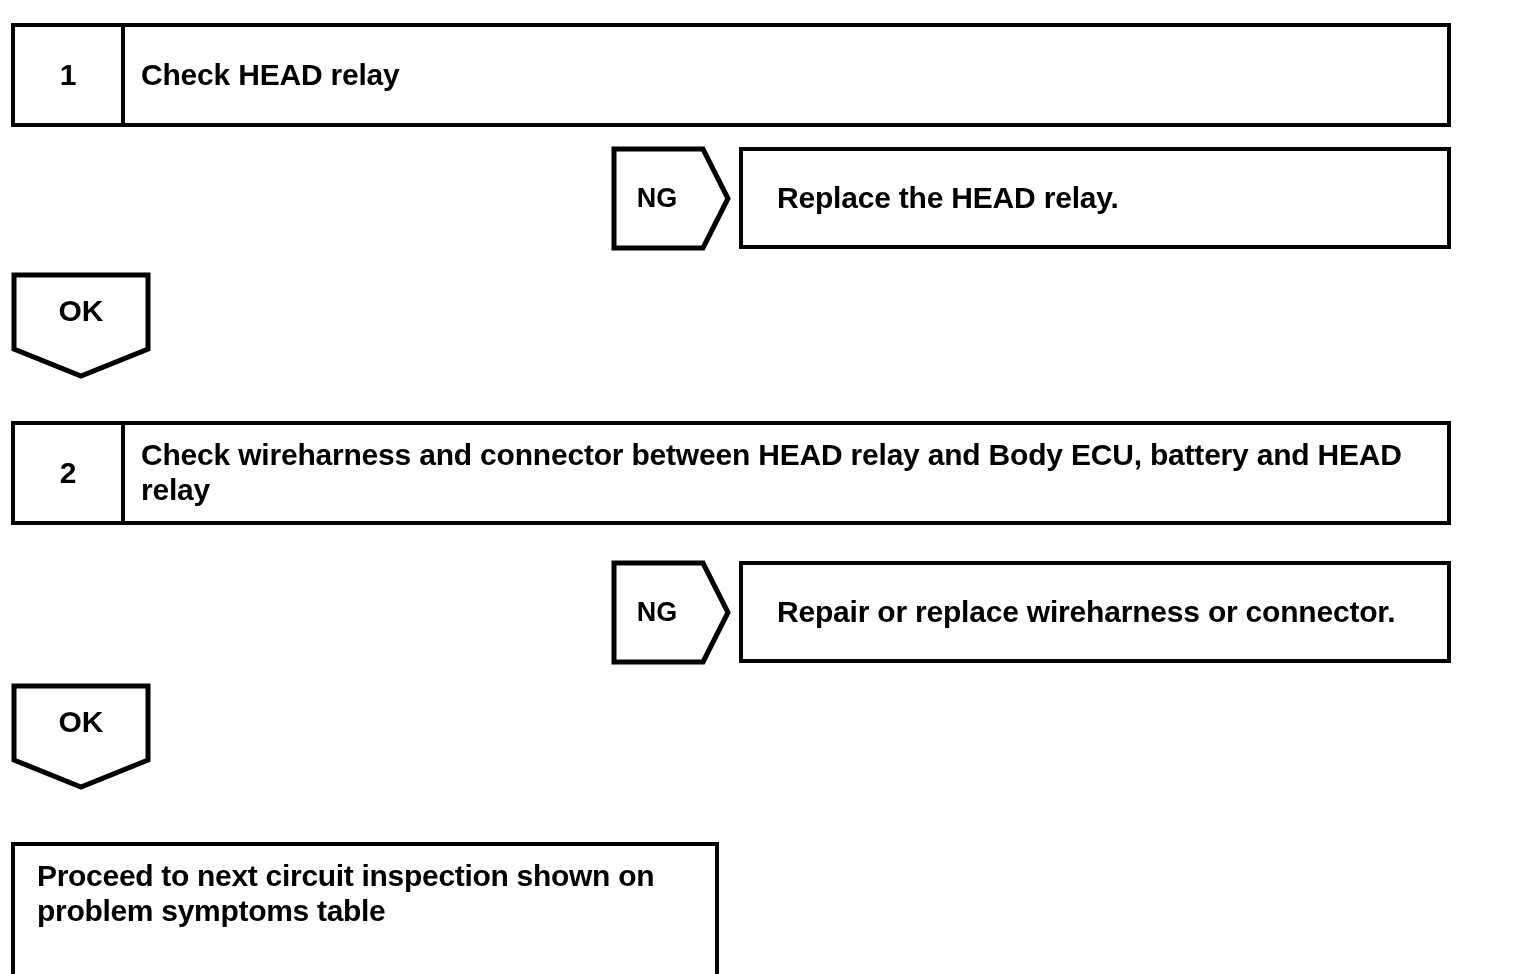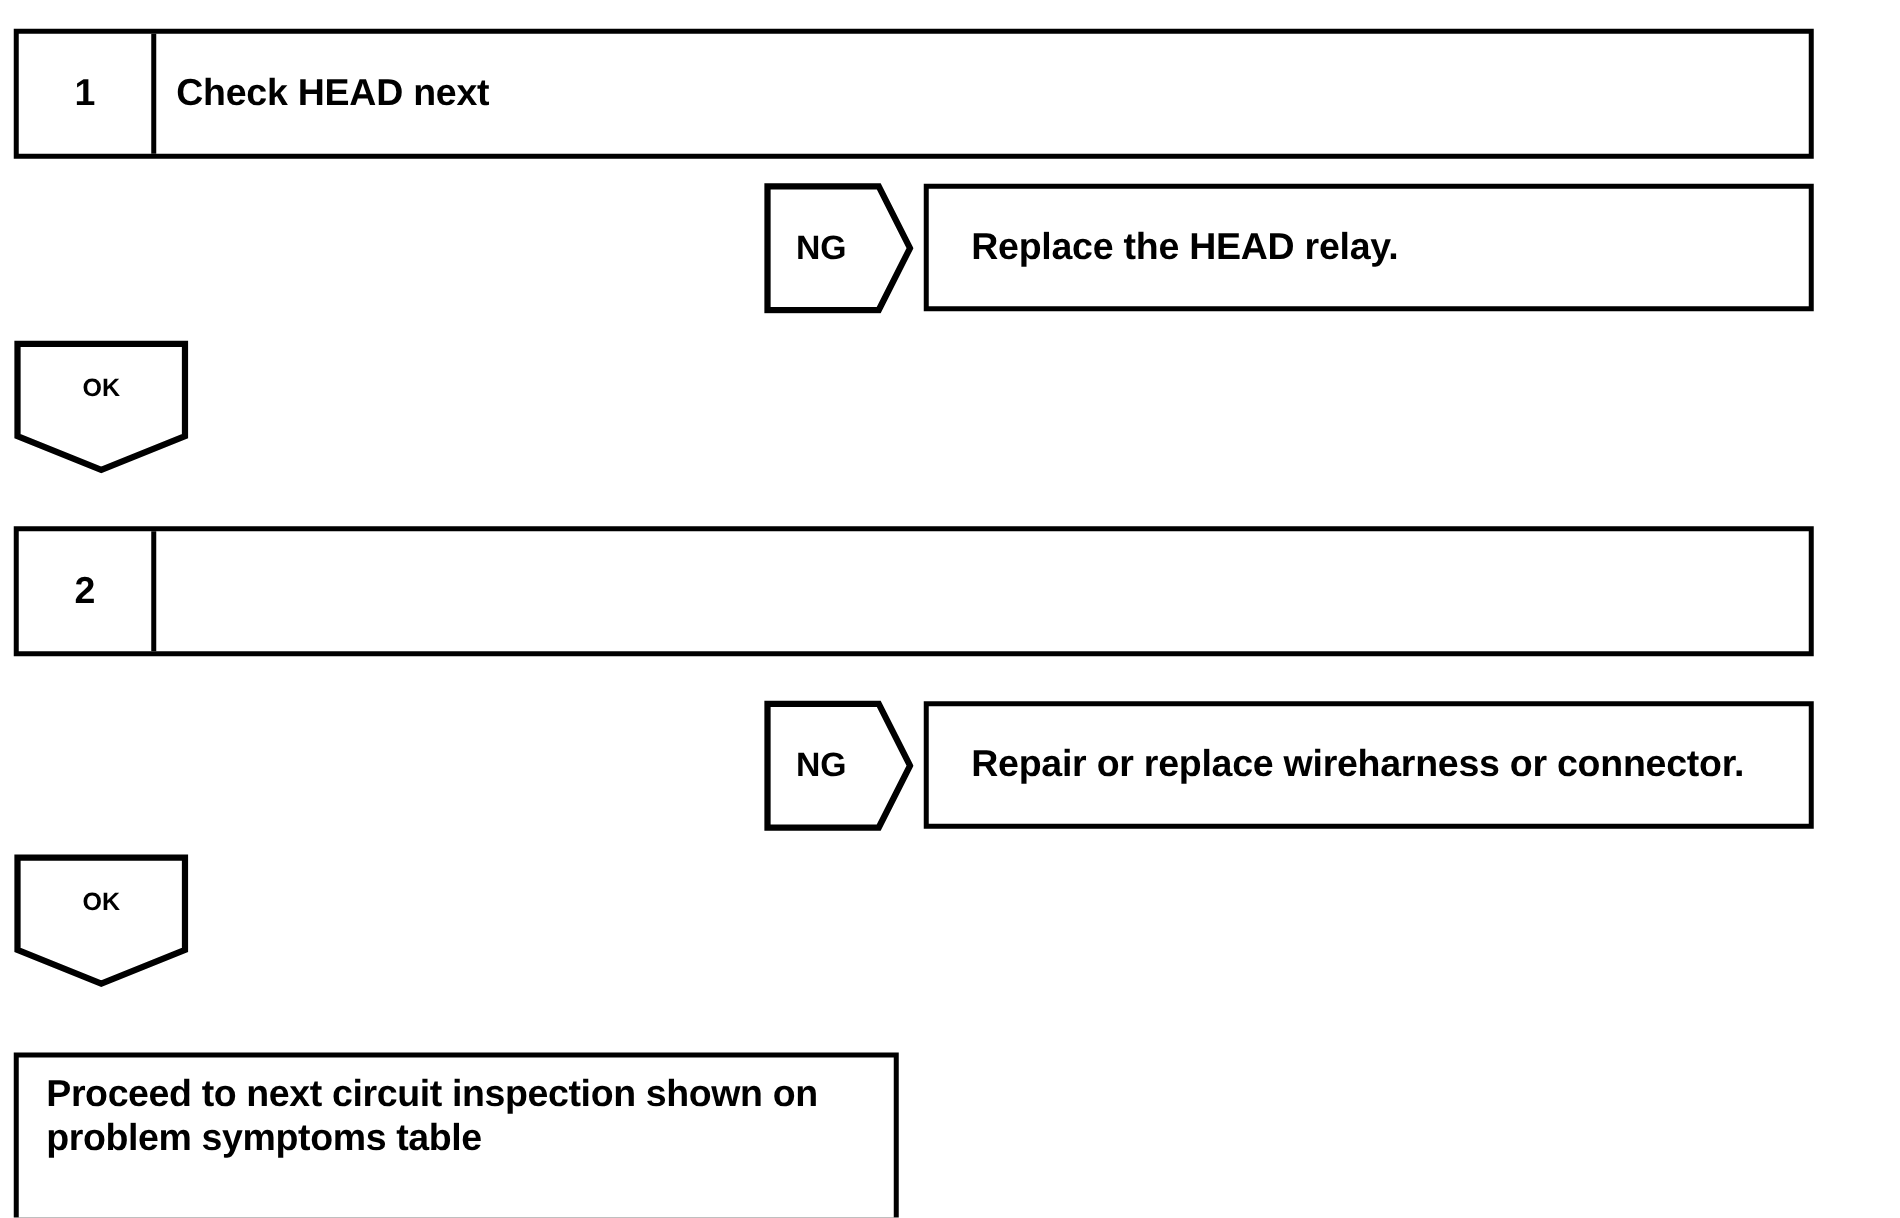--- a/index.html
+++ b/index.html
@@ -134,52 +134,53 @@
   .ok-arrow .ok-label {
     position: absolute;
     left: 0;
     top: 0;
     width: 140px;
     height: 78px;
     display: flex;
     align-items: center;
     justify-content: center;
     font-weight: bold;
-    font-size: 20px;
+    font-size: 30px;
     letter-spacing: 0px;
   }
 </style>
 </head>
 <body>
 
 <div class="canvas">
 
   <div class="step-box" style="left:11px; top:23px; width:1440px; height:104px;">
     <div class="step-num">1</div>
-    <div class="step-text center">Check HEAD next</div>
+    <div class="step-text center">Check HEAD relay</div>
   </div>
 
   <div class="ng-arrow" style="left:611px; top:146px;">
     <svg viewBox="0 0 120 105" preserveAspectRatio="none">
       <polygon points="3,3 92,3 117,52.5 92,102 3,102" fill="#ffffff" stroke="#000000" stroke-width="5" stroke-linejoin="miter"></polygon>
     </svg>
     <div class="ng-label">NG</div>
   </div>
 
   <div class="result-box" style="left:739px; top:147px; width:712px; height:102px;">Replace the HEAD relay.</div>
 
   <div class="ok-arrow" style="left:11px; top:272px;">
     <svg viewBox="0 0 140 107" preserveAspectRatio="none">
       <polygon points="3,3 137,3 137,77 70,104 3,77" fill="#ffffff" stroke="#000000" stroke-width="5" stroke-linejoin="miter"></polygon>
     </svg>
     <div class="ok-label">OK</div>
   </div>
 
   <div class="step-box" style="left:11px; top:421px; width:1440px; height:104px;">
     <div class="step-num">2</div>
+    <div class="step-text">Check wireharness and connector between HEAD relay and Body ECU, battery and HEAD relay</div>
   </div>
 
   <div class="ng-arrow" style="left:611px; top:560px;">
     <svg viewBox="0 0 120 105" preserveAspectRatio="none">
       <polygon points="3,3 92,3 117,52.5 92,102 3,102" fill="#ffffff" stroke="#000000" stroke-width="5" stroke-linejoin="miter"></polygon>
     </svg>
     <div class="ng-label">NG</div>
   </div>
 
   <div class="result-box" style="left:739px; top:561px; width:712px; height:102px;">Repair or replace wireharness or connector.</div>

